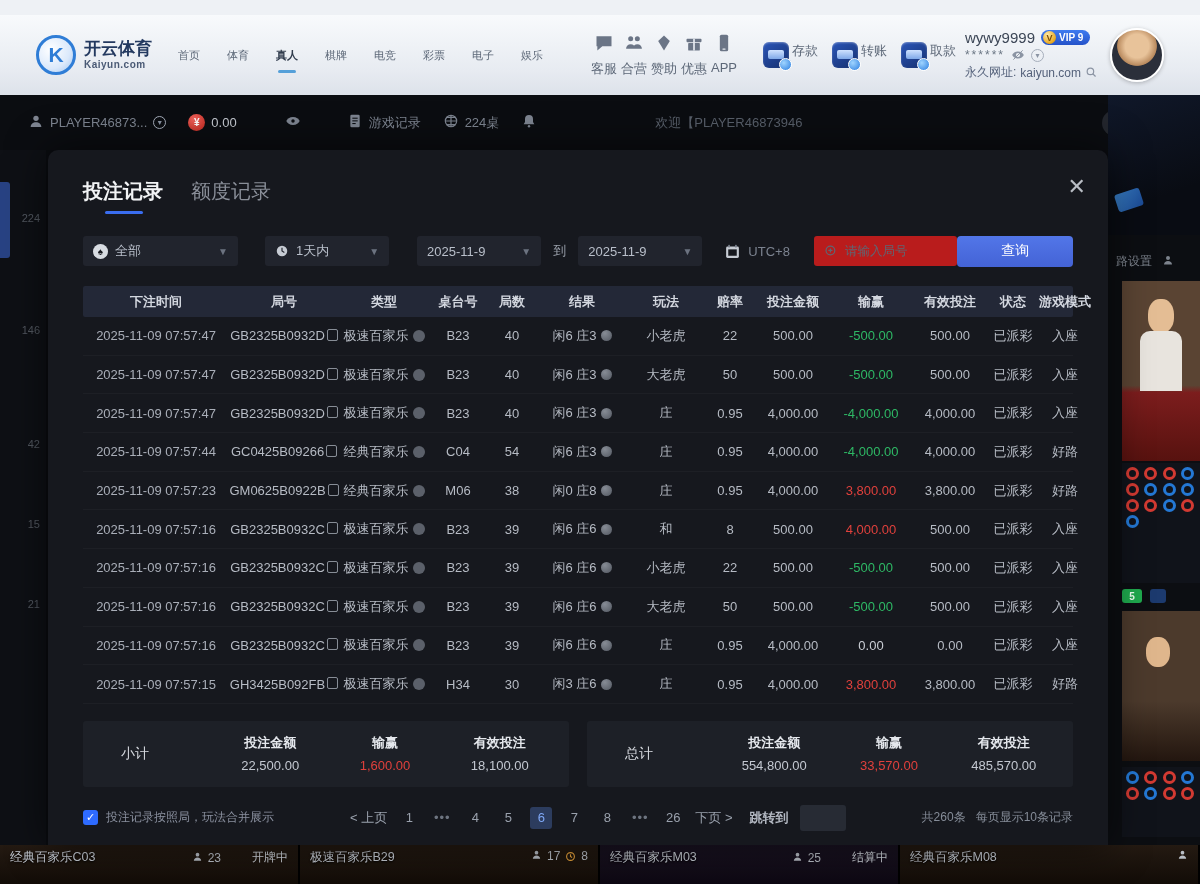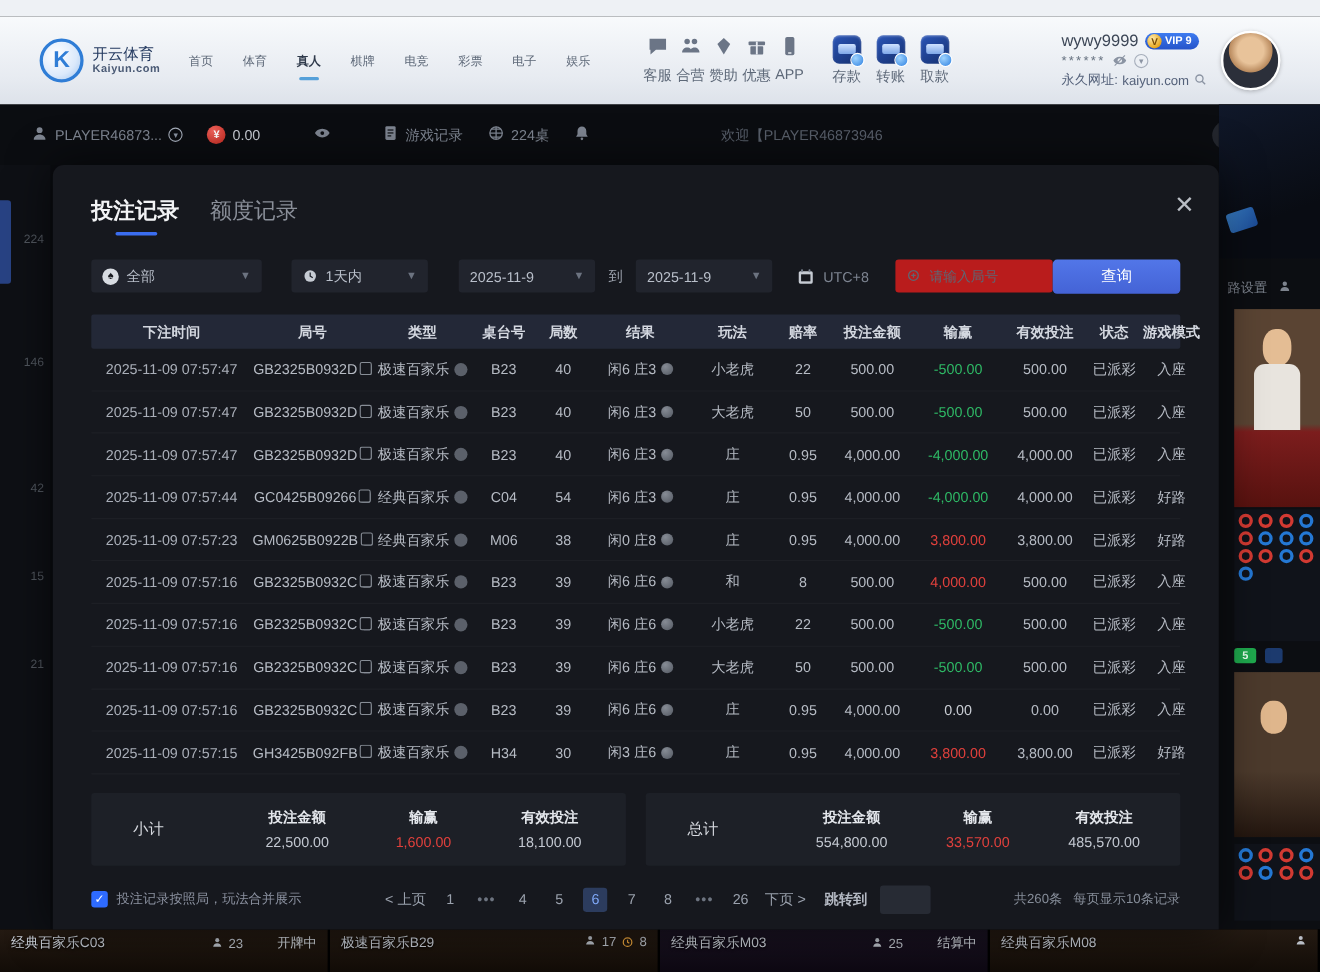--- a/index.html
+++ b/index.html
@@ -9,32 +9,32 @@
 
   
   .topstrip { position:absolute; left:0; top:0; width:1200px; height:15px; background:#eef1f5; }
   .header { position:absolute; left:0; top:15px; width:1200px; height:80px;
     background:linear-gradient(180deg,#f8fafc 0%,#e7ebf1 70%,#dde2ea 100%);
     display:flex; align-items:center; padding:0 36px; }
   .logo { display:flex; align-items:center; gap:8px; margin-right:26px; }
   .logo-mark { width:40px; height:40px; border-radius:50%; background:radial-gradient(circle at 35% 35%,#ffffff,#dbe9fb 60%,#9fc4ef);
     border:3px solid #2f7dd6; color:#2f7dd6; font-weight:bold; font-size:21px; display:flex; align-items:center; justify-content:center; }
   .logo-text { display:flex; flex-direction:column; line-height:1.1; }
-  .logo-title { font-size:14px; font-weight:normal; color:#23395f; }
+  .logo-title { font-size:17px; font-weight:bold; color:#23395f; }
   .logo-domain { font-size:10px; color:#4a5a75; font-weight:bold; letter-spacing:.5px; }
   .nav { display:flex; gap:27px; align-items:center; }
   .nav a { text-decoration:none; font-size:11px; color:#5d6878; position:relative; white-space:nowrap; }
   .nav a.active { color:#303b4c; font-weight:bold; }
   .nav a.active::after { content:""; position:absolute; left:2px; right:2px; bottom:-10px; height:3px; border-radius:2px; background:#55a0d9; }
   .quick { display:flex; gap:4px; margin-left:48px; }
   .quick-item { display:flex; flex-direction:column; align-items:center; gap:3px; cursor:pointer; color:#6b7586; }
   .quick-item svg { width:20px; height:20px; }
   .quick-item .ql { font-size:13px; color:#5d6878; }
   .wallet { display:flex; gap:14px; margin-left:26px; }
-  .wallet-item { display:flex; flex-direction:column; gap:3px; cursor:pointer; }
+  .wallet-item { display:flex; flex-direction:row; gap:3px; cursor:pointer; }
   .wallet-ico { width:26px; height:26px; border-radius:6px; background:linear-gradient(145deg,#2a55b8,#16306e); position:relative; box-shadow:inset 0 1px 2px rgba(255,255,255,.35); }
   .wallet-ico::before { content:""; position:absolute; left:5px; top:8px; width:16px; height:9px; border-radius:2px; background:linear-gradient(180deg,#cfe2ff,#7fa8e8); }
   .wallet-ico::after { content:""; position:absolute; right:-3px; bottom:-3px; width:11px; height:11px; border-radius:50%; background:radial-gradient(circle at 35% 35%,#9fd4ff,#2d7fe0); border:1px solid #fff; }
   .wallet-item .ql { font-size:13px; color:#5d6878; }
   .userblock { margin-left:auto; display:flex; align-items:center; gap:12px; }
   .user-lines { display:flex; flex-direction:column; gap:2px; }
   .uline { display:flex; align-items:center; gap:6px; }
   .uname { font-size:15px; color:#3c4656; }
   .vip { display:flex; align-items:center; height:15px; border-radius:8px; background:linear-gradient(180deg,#3e7bf0,#2553c9); color:#fff; font-size:10px; font-weight:bold; padding:0 7px 0 2px; gap:3px; }
   .vip::before { content:"V"; width:13px; height:13px; border-radius:50%; background:radial-gradient(circle at 35% 30%,#ffe9a8,#e8a81f 70%,#b97a10); color:#7a4d06; font-size:9px; display:flex; align-items:center; justify-content:center; font-weight:bold; }

